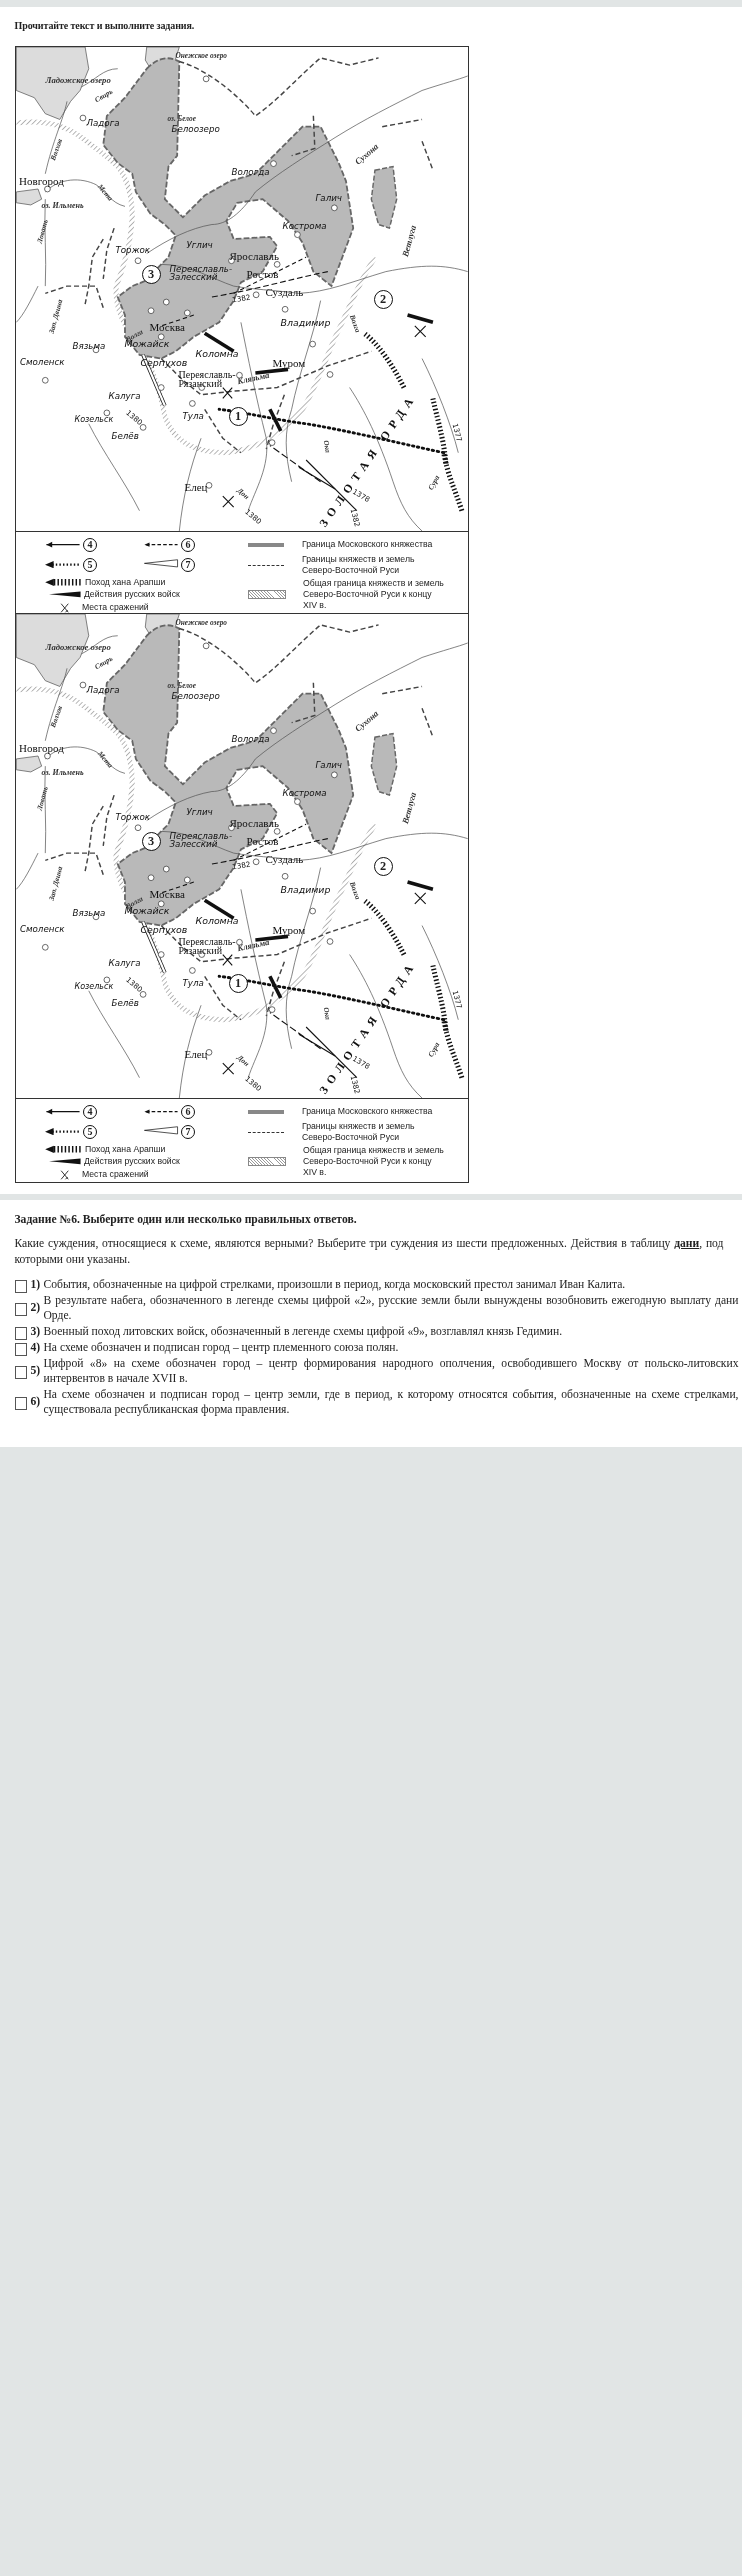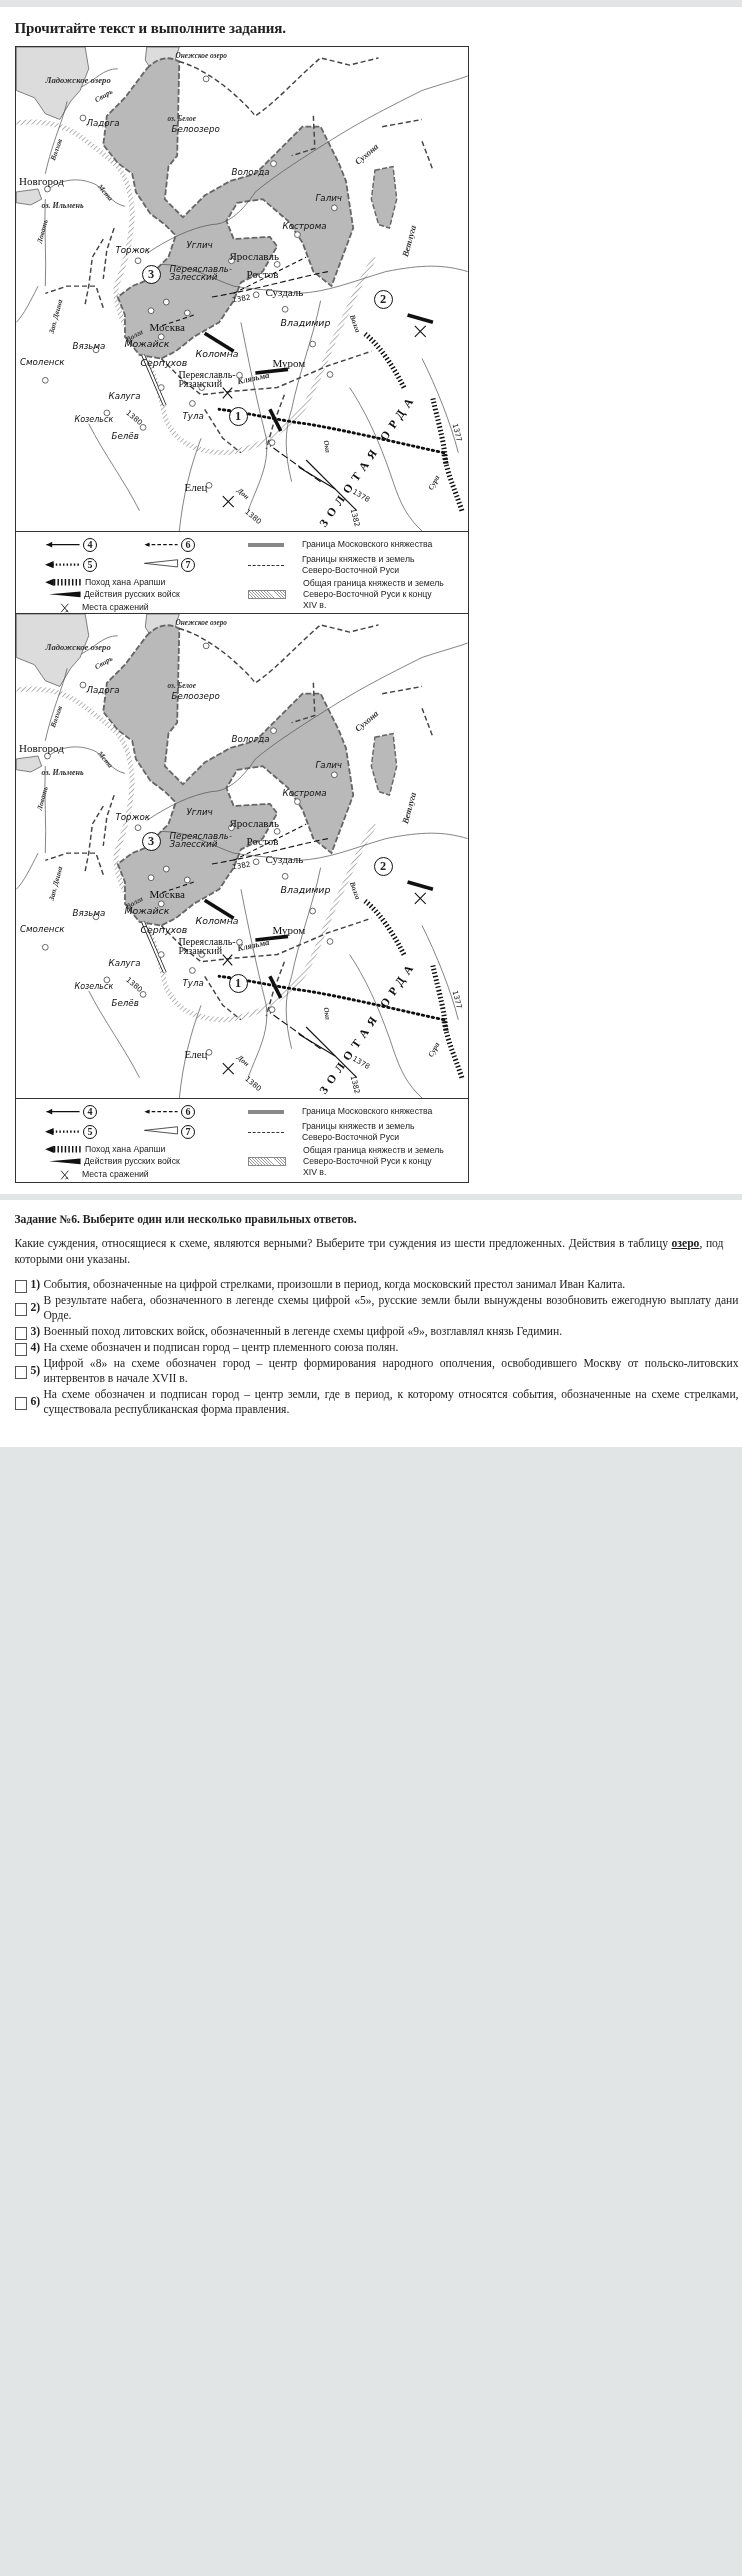--- a/index.html
+++ b/index.html
@@ -1,20 +1,20 @@
 <!DOCTYPE html>
 <html style="font-size:11.6px"><head>
 <meta charset="utf-8">
 <style>
   html,body{margin:0;padding:0;}
   body{width:742px;height:2576px;background:#e1e5e5;font-family:"Liberation Serif",serif;color:#222;position:relative;overflow:hidden;}
   .topbar{position:absolute;left:0;top:0;width:742px;height:6.5px;background:#e1e5e5;}
   .card1{position:absolute;left:0;top:6.5px;width:742px;height:1187px;background:#fff;}
   .card2{position:absolute;left:0;top:1200px;width:742px;height:247px;background:#fff;}
-  .intro{position:absolute;left:14.5px;top:19.6px;font-weight:bold;font-size:15px;letter-spacing:-0.1px;}
+  .intro{position:absolute;left:14.5px;top:19.6px;font-weight:bold;font-size:10px;letter-spacing:-0.1px;}
   .map{position:absolute;left:14.5px;width:452px;border:0.7px solid #333;background:#fff;overflow:hidden;}
   .map1{top:46px;height:567px;}
   .map2{top:613px;height:568px;}
   .map svg.terrain{position:absolute;left:0;top:0;width:452px;height:484px;}
   .lbl{position:absolute;font-family:"DejaVu Sans",sans-serif;font-style:italic;font-size:8.7px;color:#111;white-space:nowrap;}
   .lbl.serif{font-family:"Liberation Serif",serif;font-style:normal;font-size:11px;}
   .lbl.river{font-family:"Liberation Serif",serif;font-style:italic;font-weight:bold;font-size:7.3px;color:#333;}
   .lbl.big{font-family:"Liberation Serif",serif;font-style:normal;font-weight:bold;font-size:11.6px;letter-spacing:3.6px;}
   .lbl.year{font-style:normal;font-size:7.3px;}
   .num{position:absolute;width:17.4px;height:17.4px;border:1.5px solid #111;border-radius:50%;background:#fff;font-family:"Liberation Serif",serif;font-weight:bold;font-size:12.3px;text-align:center;line-height:17.4px;}
@@ -449,31 +449,31 @@
         <span>Общая граница княжеств и земель</span><br>
         <span>Северо-Восточной Руси к концу</span><br>
         <span>XIV в.</span>
       </span>
     </div>
   </div>
 </div>
 
 <div class="card2"></div>
 <div class="task-title">Задание №6. Выберите один или несколько правильных ответов.</div>
-<div class="task-text"><span>Какие суждения, относящиеся к схеме, являются верными? Выберите три суждения из шести предложенных. Действия в таблицу </span><u>озеро</u><span>, под которыми они указаны.</span></div>
+<div class="task-text"><span>Какие суждения, относящиеся к схеме, являются верными? Выберите три суждения из шести предложенных. Действия в таблицу </span><u>дани</u><span>, под которыми они указаны.</span></div>
 
 <div class="opt" style="top:1278px;height:14.5px;">
   <span class="cb" style="top:1.5px;"></span>
   <span class="n">1)</span>
   <span class="t">События, обозначенные на цифрой стрелками, произошли в период, когда московский престол занимал Иван Калита.</span>
 </div>
 <div class="opt" style="top:1294px;height:29px;">
   <span class="cb" style="top:8.7px;"></span>
   <span class="n" style="top:7.3px;">2)</span>
-  <span class="t">В результате набега, обозначенного в легенде схемы цифрой «5», русские земли были вынуждены возобновить ежегодную выплату дани Орде.</span>
+  <span class="t">В результате набега, обозначенного в легенде схемы цифрой «2», русские земли были вынуждены возобновить ежегодную выплату дани Орде.</span>
 </div>
 <div class="opt" style="top:1325px;height:14.5px;">
   <span class="cb" style="top:1.5px;"></span>
   <span class="n">3)</span>
   <span class="t">Военный поход литовских войск, обозначенный в легенде схемы цифрой «9», возглавлял князь Гедимин.</span>
 </div>
 <div class="opt" style="top:1341px;height:14.5px;">
   <span class="cb" style="top:1.5px;"></span>
   <span class="n">4)</span>
   <span class="t">На схеме обозначен и подписан город  – центр племенного союза полян.</span>

